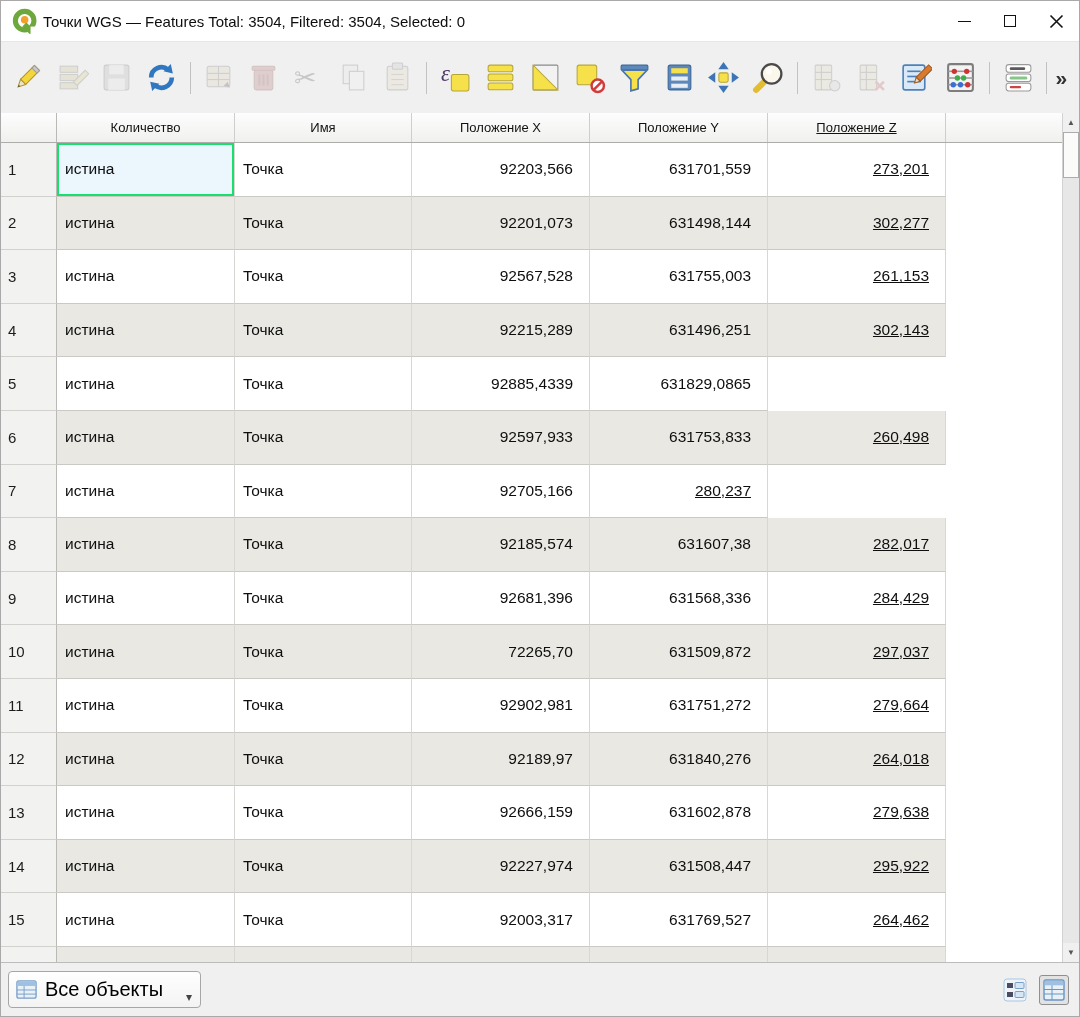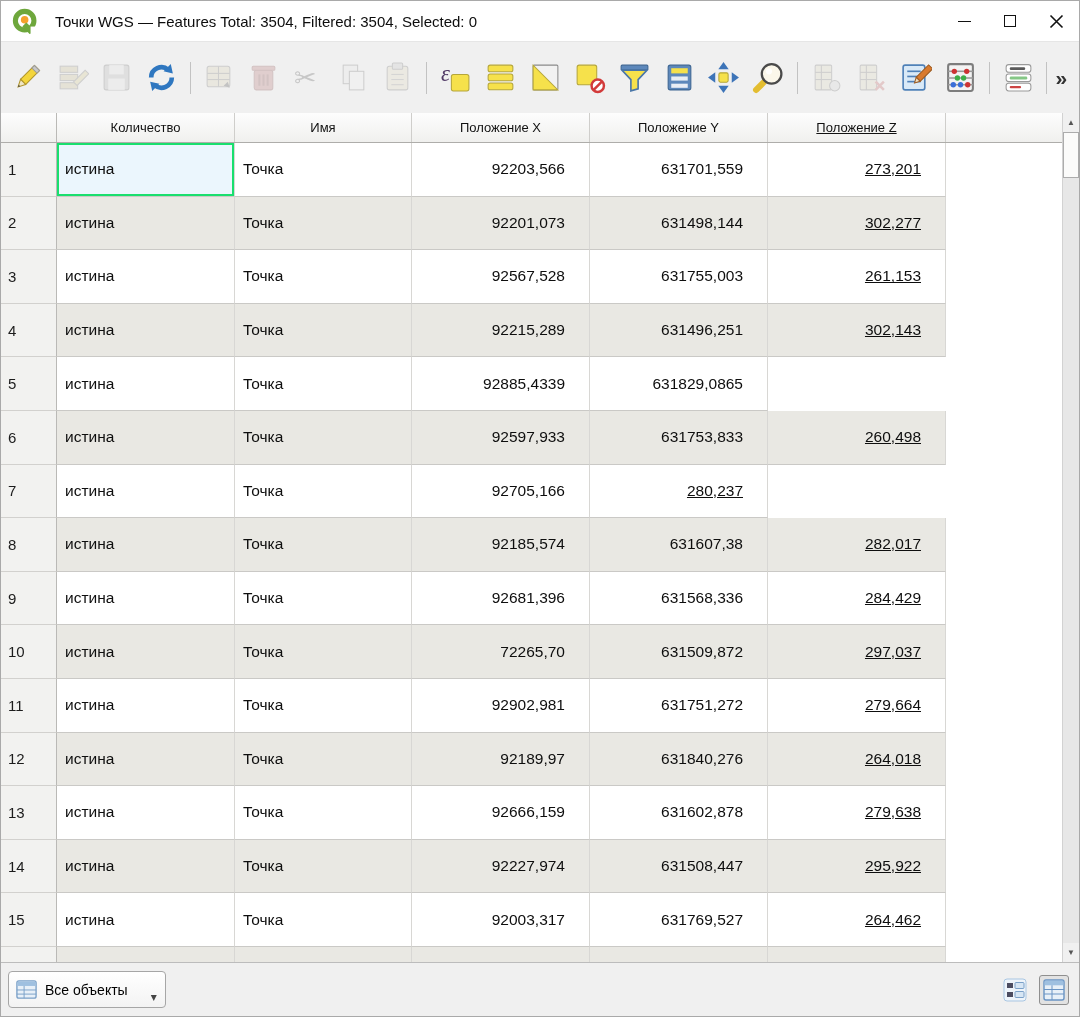--- a/index.html
+++ b/index.html
@@ -3,21 +3,21 @@
 <meta charset="utf-8">
 <style>
   * { box-sizing: border-box; margin: 0; padding: 0; }
   html,body { width:1080px; height:1017px; overflow:hidden; }
   body { font-family:"Liberation Sans", sans-serif; background:#ffffff; }
   .window { width:1080px; height:1017px; display:flex; flex-direction:column; border:1px solid #a9a9a9; background:#fff; }
 
   
   .titlebar { height:40px; flex:0 0 40px; background:#ffffff; display:flex; align-items:center; padding-left:11px; }
   .qgis-logo { width:27px; height:27px; flex:0 0 27px; }
-  .title-text { margin-left:16px; font-size:15px; color:#0d0d0d; white-space:nowrap; }
+  .title-text { margin-left:4px; font-size:15px; color:#0d0d0d; white-space:nowrap; }
   .win-controls { margin-left:auto; display:flex; height:100%; }
   .win-btn { width:46px; height:100%; display:flex; align-items:center; justify-content:center; }
   .glyph-min { width:13px; height:0; border-top:1.6px solid #121212; display:block; }
   .glyph-max { width:12px; height:12px; border:1.6px solid #121212; display:block; }
 
   
   .toolbar { height:72px; flex:0 0 72px; background:#f0f0f0; display:flex; align-items:center; padding:0 6px; gap:4px; border-top:1px solid #e6e6e6; }
   .tbtn { width:41px; height:46px; display:flex; align-items:center; justify-content:center; border-radius:3px; }
   .tbtn svg { width:33px; height:33px; }
   .tbtn.disabled { opacity:.33; }
@@ -29,37 +29,37 @@
   .header-row { display:flex; height:30px; width:1063px; background:linear-gradient(#fdfdfd,#f0f0ee); border-bottom:1px solid #aeadaa; }
   .hcell { display:flex; align-items:center; justify-content:center; font-size:13px; color:#111; border-right:1px solid #cfcecb; }
   .hnum { width:56px; border-right:1px solid #bab9b6; }
   .hfill { flex:1; border-right:none; }
   .col0 { width:178px; } .col1 { width:177px; } .col2 { width:178px; } .col3 { width:178px; } .col4 { width:178px;text-decoration:underline; }
 
   .tbody { width:1063px; }
   .trow { display:flex; height:53.6px; }
   .rownum { width:56px; flex:0 0 56px; background:#f2f2f0; border-right:1px solid #bab9b6; border-bottom:1px solid #d2d1ce; display:flex; align-items:center; padding-left:7px; font-size:15px; color:#1c1c1c; }
   .cell { display:flex; align-items:center; padding:0 8px; font-size:15.5px; color:#0e0e0e; background:#ffffff; border-right:1px solid #d8d7d4; border-bottom:1px solid #cac9c6; }
-  .cell.num { justify-content:flex-end; padding-right:24px;text-align:center; }
+  .cell.num { justify-content:flex-end; padding-right:16px;text-align:center; }
   .trow.alt .cell { background:#e9e8e3; }
   .fillcell { flex:1; background:#fff; border:none; }
   .cell.current { background:#ebf6fd !important; box-shadow:inset 0 0 0 2px #19df6e; }
   .trow.partial { height:16px; overflow:hidden; }
   .trow.partial .cell, .trow.partial .rownum { border-bottom:none; }
 
   
   .vscroll { position:absolute; top:0; right:0; width:17px; height:100%; background:#e7e7e7; border-left:1px solid #d2d2d2; display:flex; flex-direction:column; }
   .sbtn { height:19px; flex:0 0 19px; background:#f0f0f0; display:flex; align-items:center; justify-content:center; font-size:8px; color:#555; }
   .sthumb { height:46px; flex:0 0 46px; background:#fbfbfa; border:1px solid #acacac; }
   .strack { flex:1; }
 
   
   .footer { height:54px; flex:0 0 54px; background:#f0f0f0; border-top:1px solid #bcbcbc; display:flex; align-items:center; padding:0 10px 0 7px; }
   .view-filter-btn { height:37px; background:linear-gradient(#ffffff,#f3f3f3); border:1px solid #a6a6a6; border-radius:4px; display:flex; align-items:center; padding:0 8px 0 6px; gap:7px; }
-  .view-filter-btn .label { font-size:14px; color:#000; }
+  .view-filter-btn .label { font-size:20px; color:#000; }
   .dd-arrow { font-size:12px; color:#444; margin-left:16px; align-self:flex-end; margin-bottom:4px; line-height:1; }
   .footer-right { margin-left:auto; display:flex; align-items:center; gap:9px; }
   .fr-btn { width:30px; height:30px; display:flex; align-items:center; justify-content:center; border-radius:3px; }
   .fr-btn.pressed { border:1px solid #8f8f8f; background:#e2e2e2; }
 </style>
 </head>
 <body>
 
 <div class="window">
 

